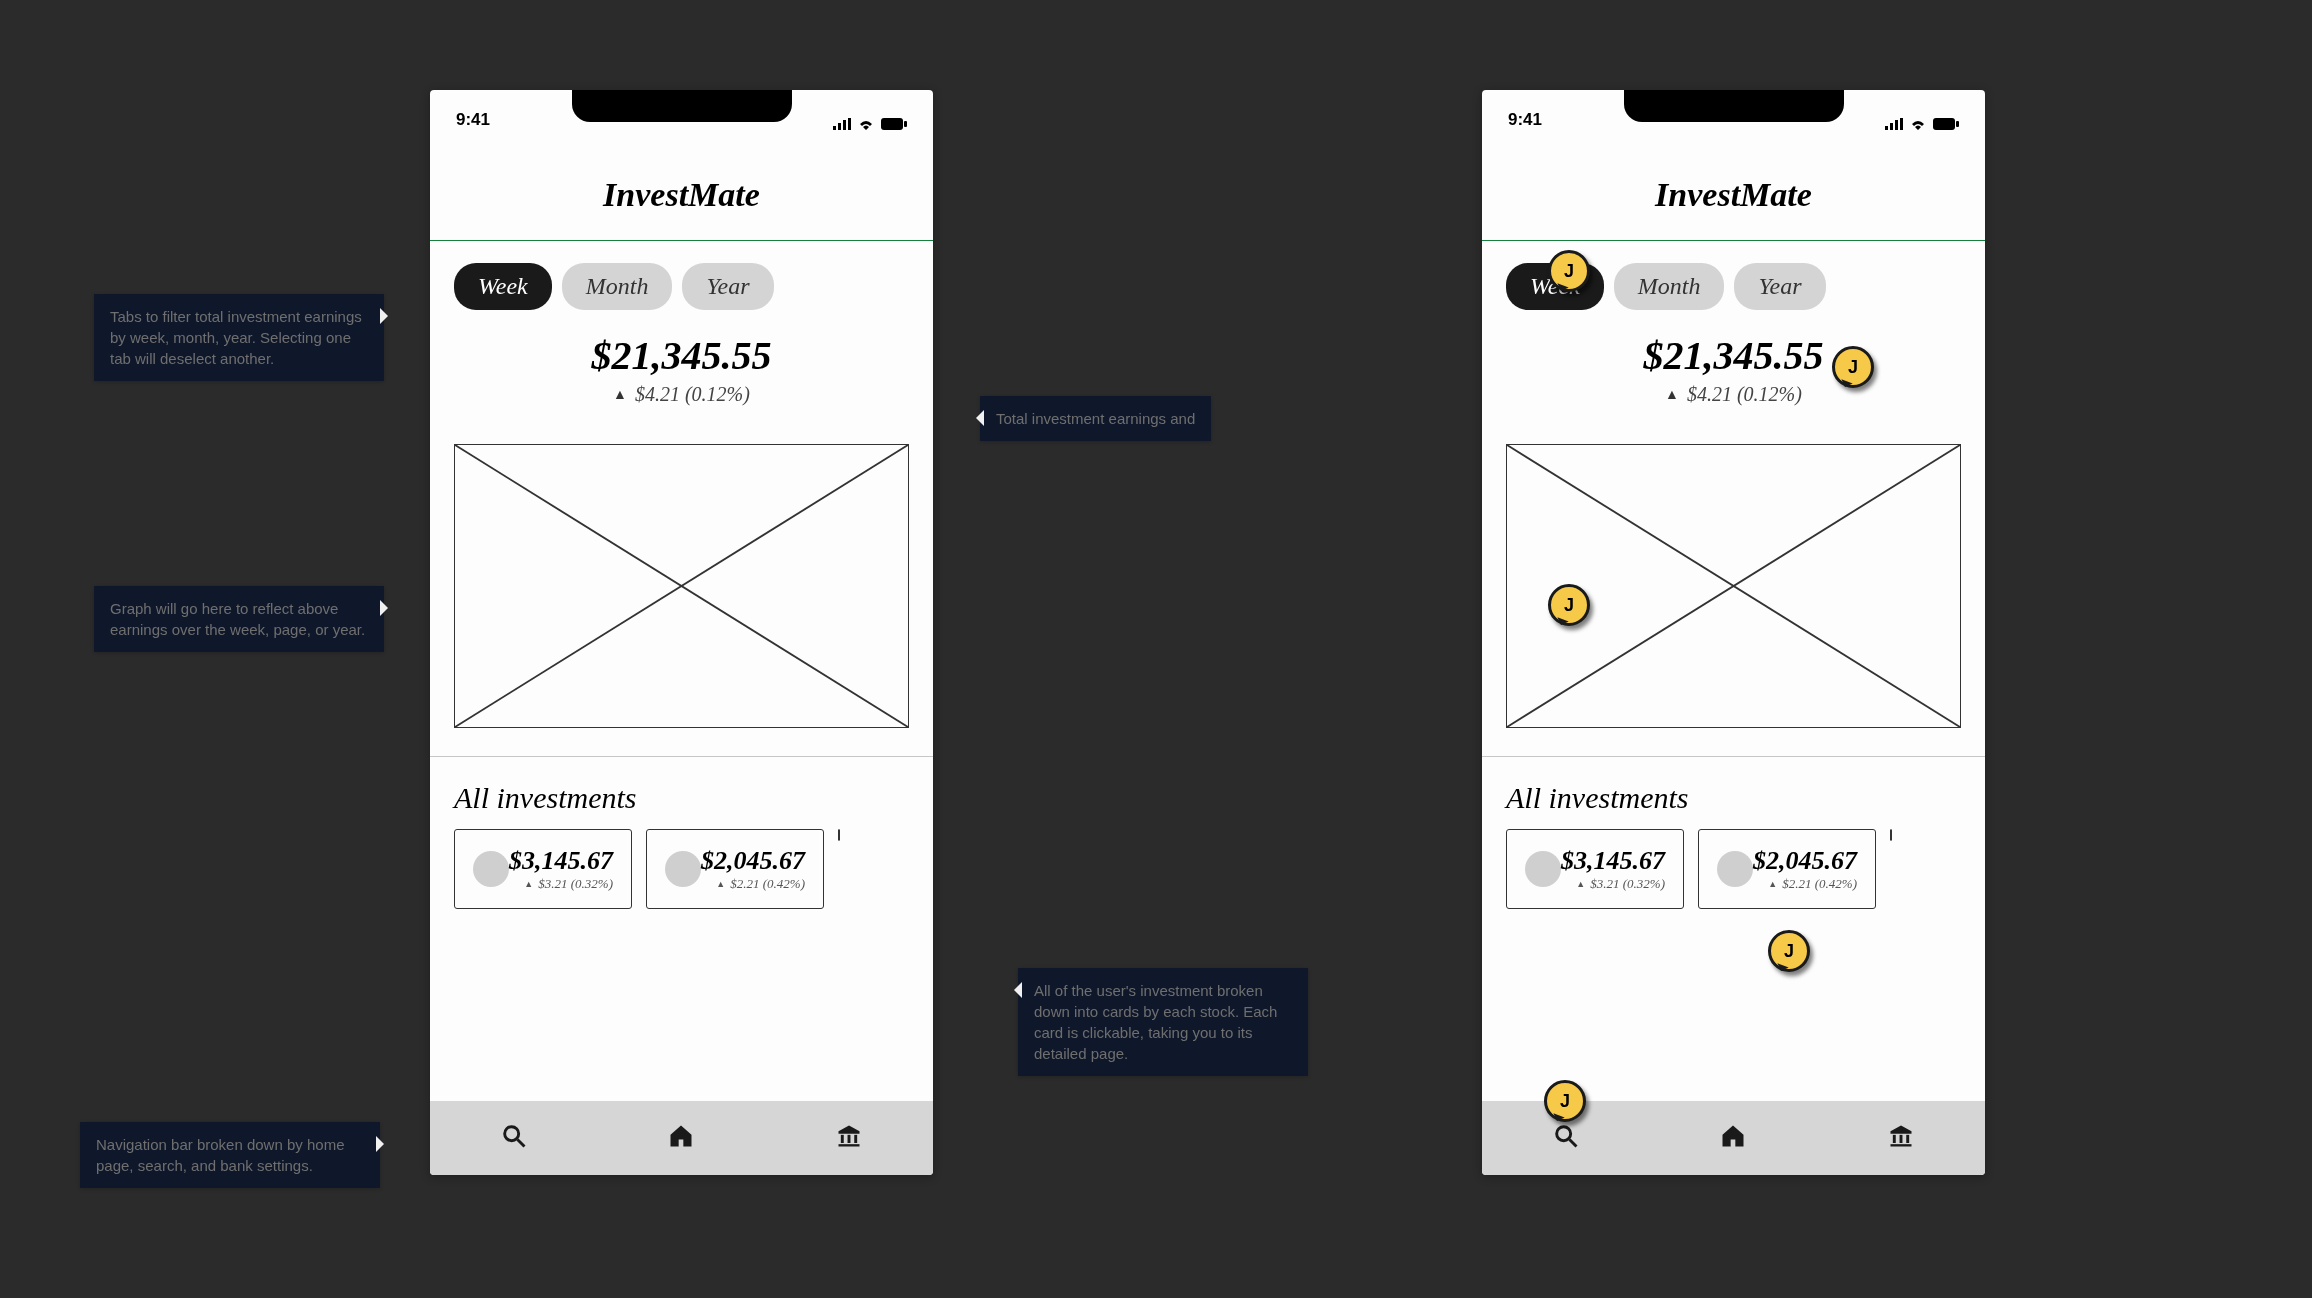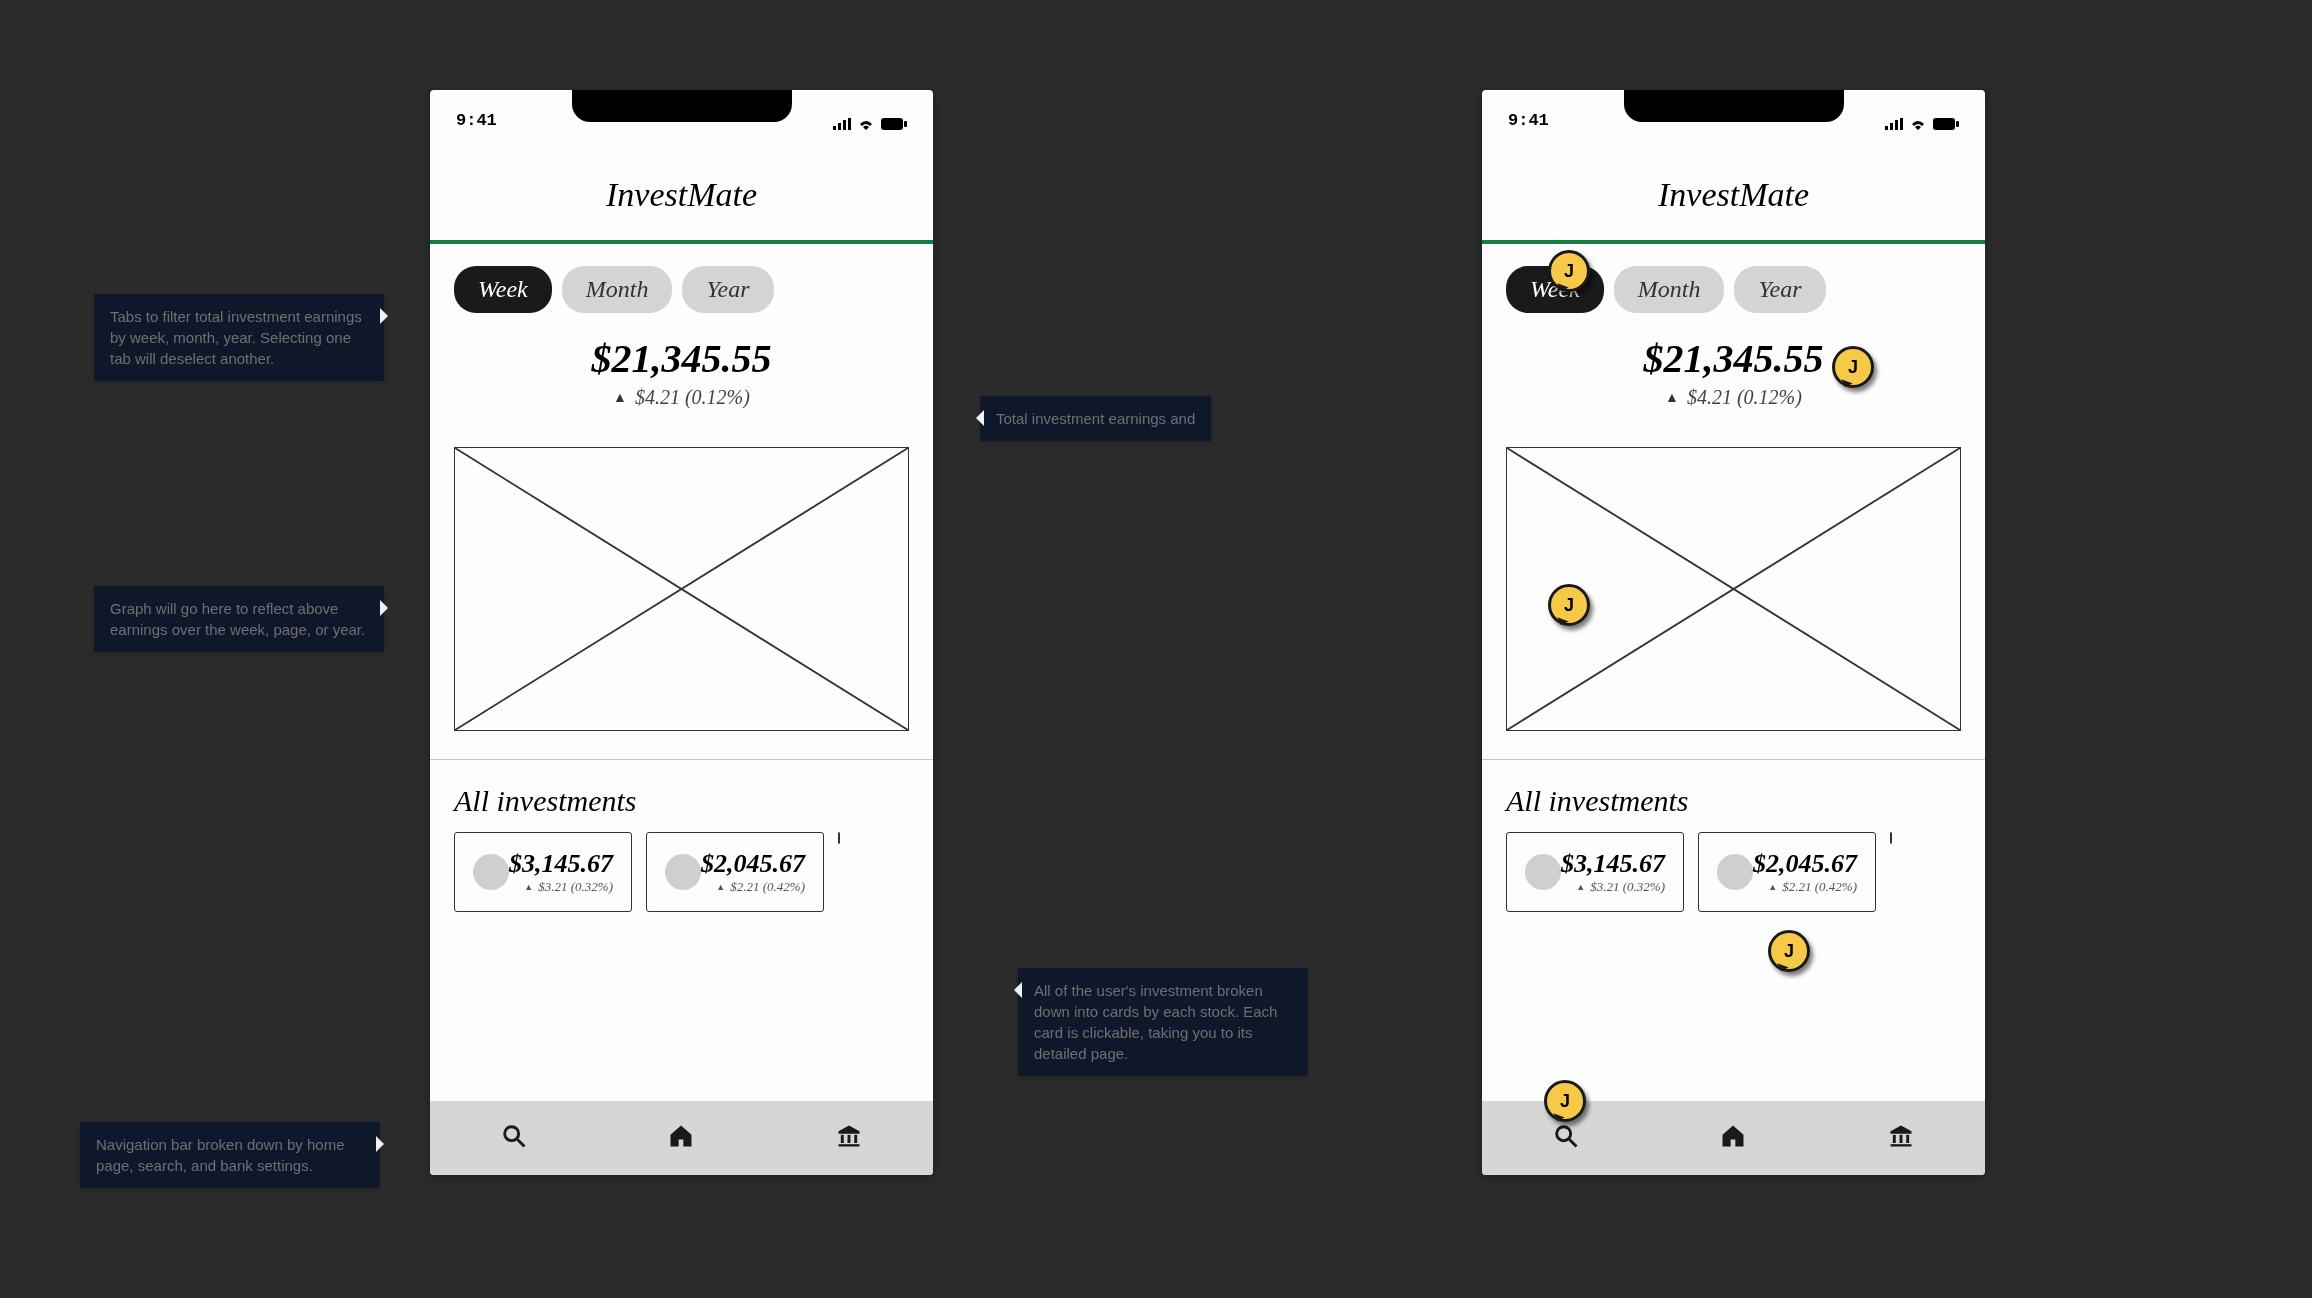--- a/index.html
+++ b/index.html
@@ -37,34 +37,34 @@
     border-bottom-right-radius: 18px;
     z-index: 5;
   }
 
   .statusbar {
     height: 44px;
     display: flex;
     justify-content: space-between;
     align-items: flex-end;
     padding: 0 26px 4px;
-    font-family: Liberation Mono, monospace;
+    font-family: Liberation Sans, sans-serif;
     font-weight: 600;
     font-size: 17px;
   }
   .status-icons { display:flex; gap:6px; align-items:center; }
   .status-icons svg { display:block; }
 
   .app-title {
     text-align: center;
     font-style: italic;
     font-size: 34px;
-    font-weight: 400;
+    font-weight: 700;
     padding: 42px 0 26px;
-    border-bottom: 4px solid #15803d;
+    border-bottom: 1px solid #15803d;
   }
 
   .tabs {
     display: flex;
     gap: 10px;
     padding: 22px 24px 0;
   }
   .tab {
     padding: 10px 24px;
     border-radius: 22px;

